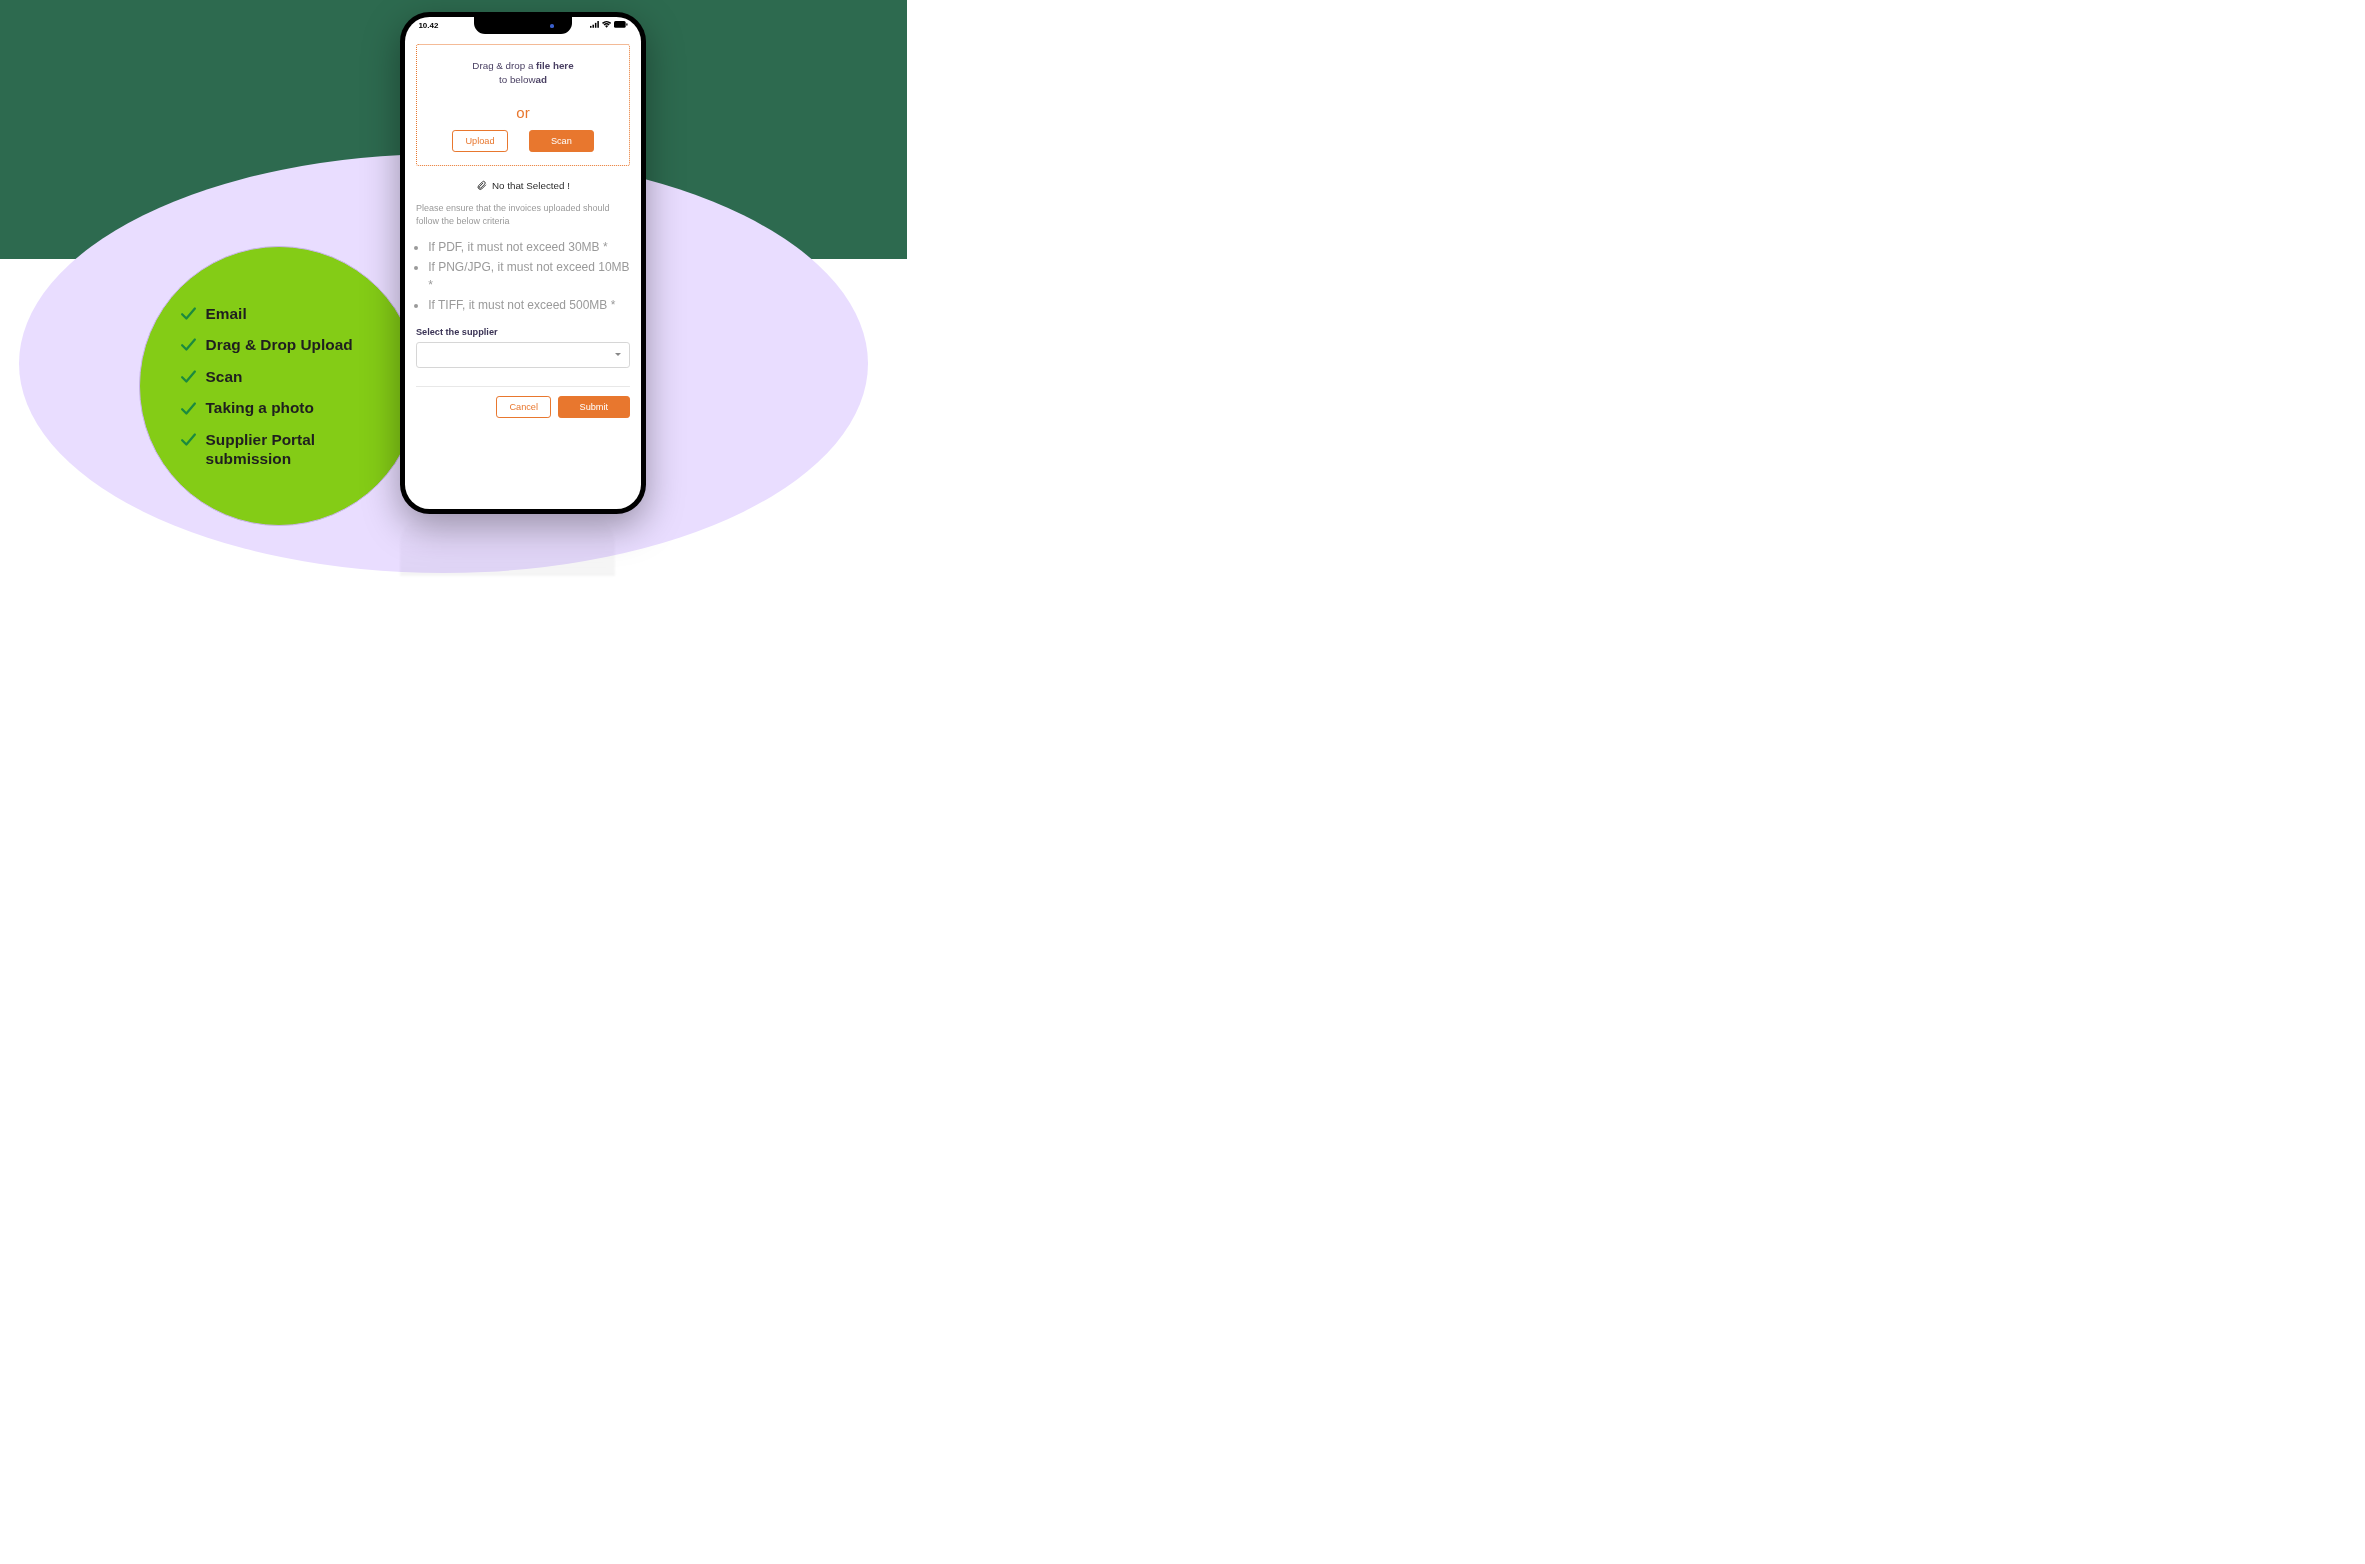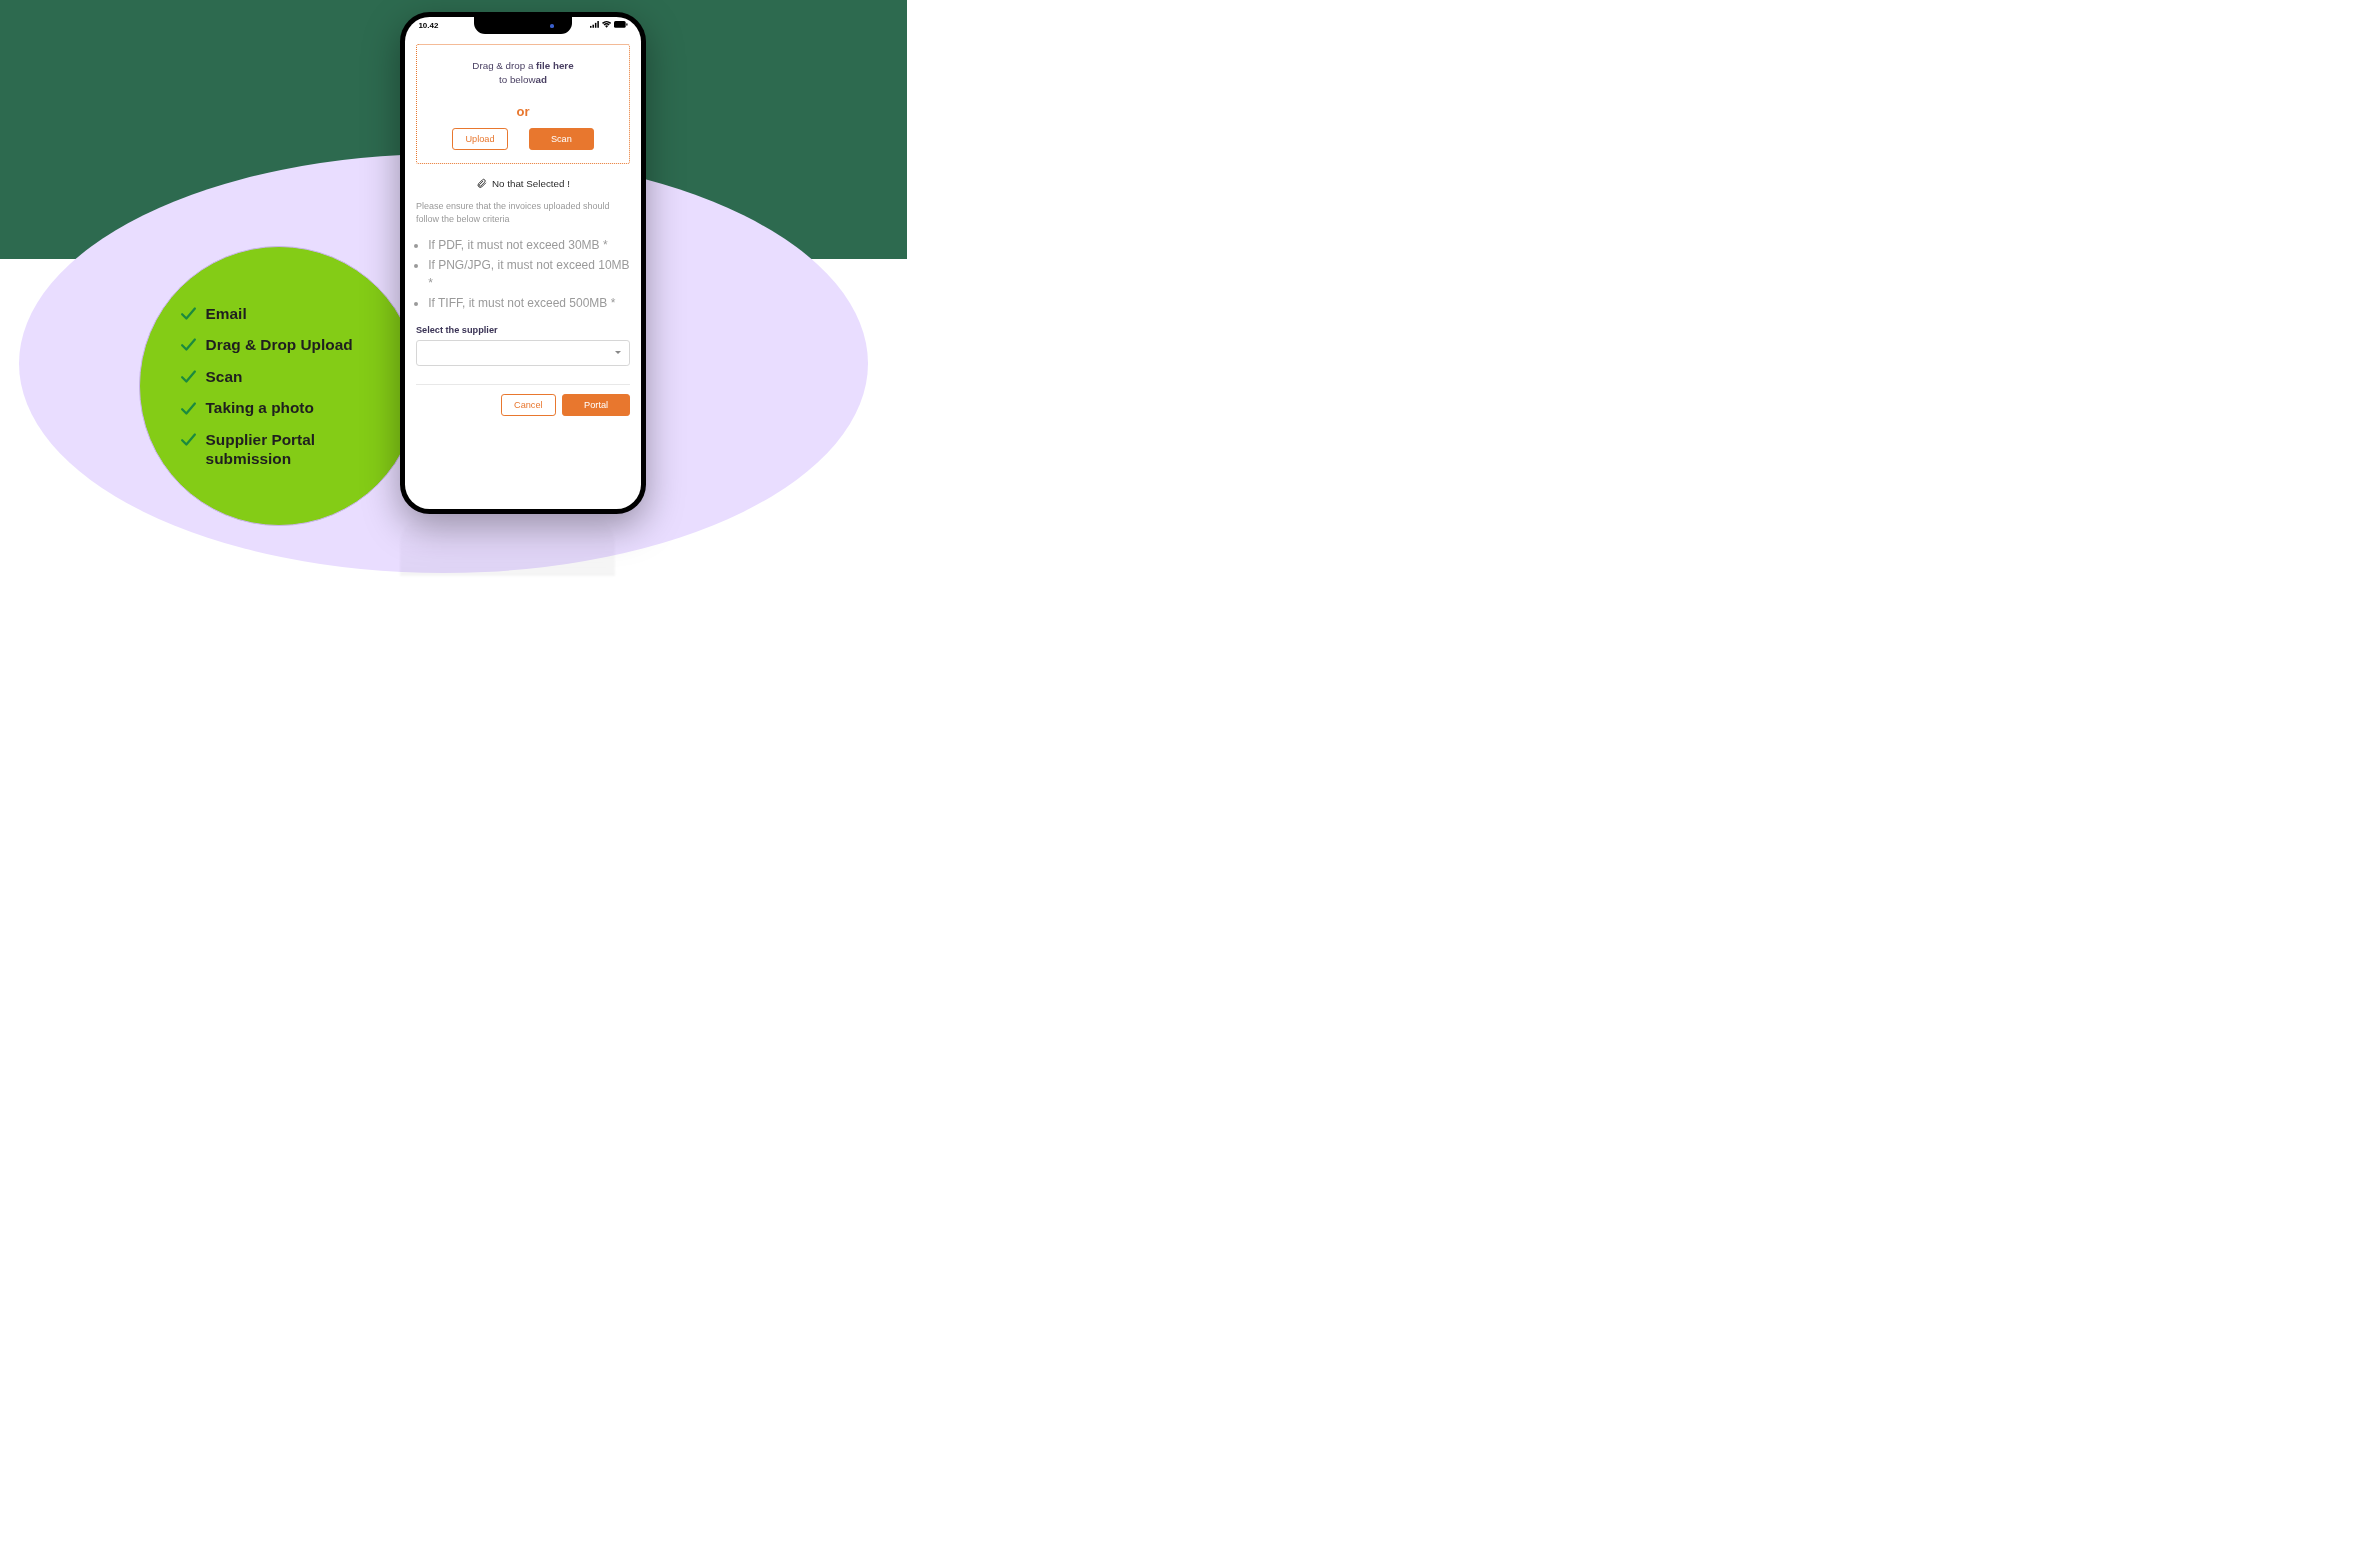--- a/index.html
+++ b/index.html
@@ -136,22 +136,22 @@
 }
 .drop-title {
   font-size: 9.8px;
   color: #4a4063;
   line-height: 1.5;
 }
 .drop-title .bold { font-weight: 700; }
 .drop-or {
   margin: 16px 0 8.6px;
   color: #e8772e;
-  font-weight: 700;
-  font-size: 13px;
+  font-weight: 400;
+  font-size: 15px;
 }
 .drop-buttons {
   display: flex;
   justify-content: center;
   gap: 21px;
 }
 .btn {
   padding: 4.9px 12.3px;
   font-size: 9.2px;
   border-radius: 3.1px;
@@ -352,19 +352,19 @@
 
       <div class="field-label">Select the supplier</div>
       <div class="select-box">
         <span class="triangle-down"></span>
       </div>
 
       <hr class="bottom-hr">
 
       <div class="bottom-buttons">
         <button class="btn btn-outline">Cancel</button>
-        <button class="btn btn-solid">Portal</button>
+        <button class="btn btn-solid">Submit</button>
       </div>
 
     </div>
   </div>
 </div>
 
 
 </body></html>

